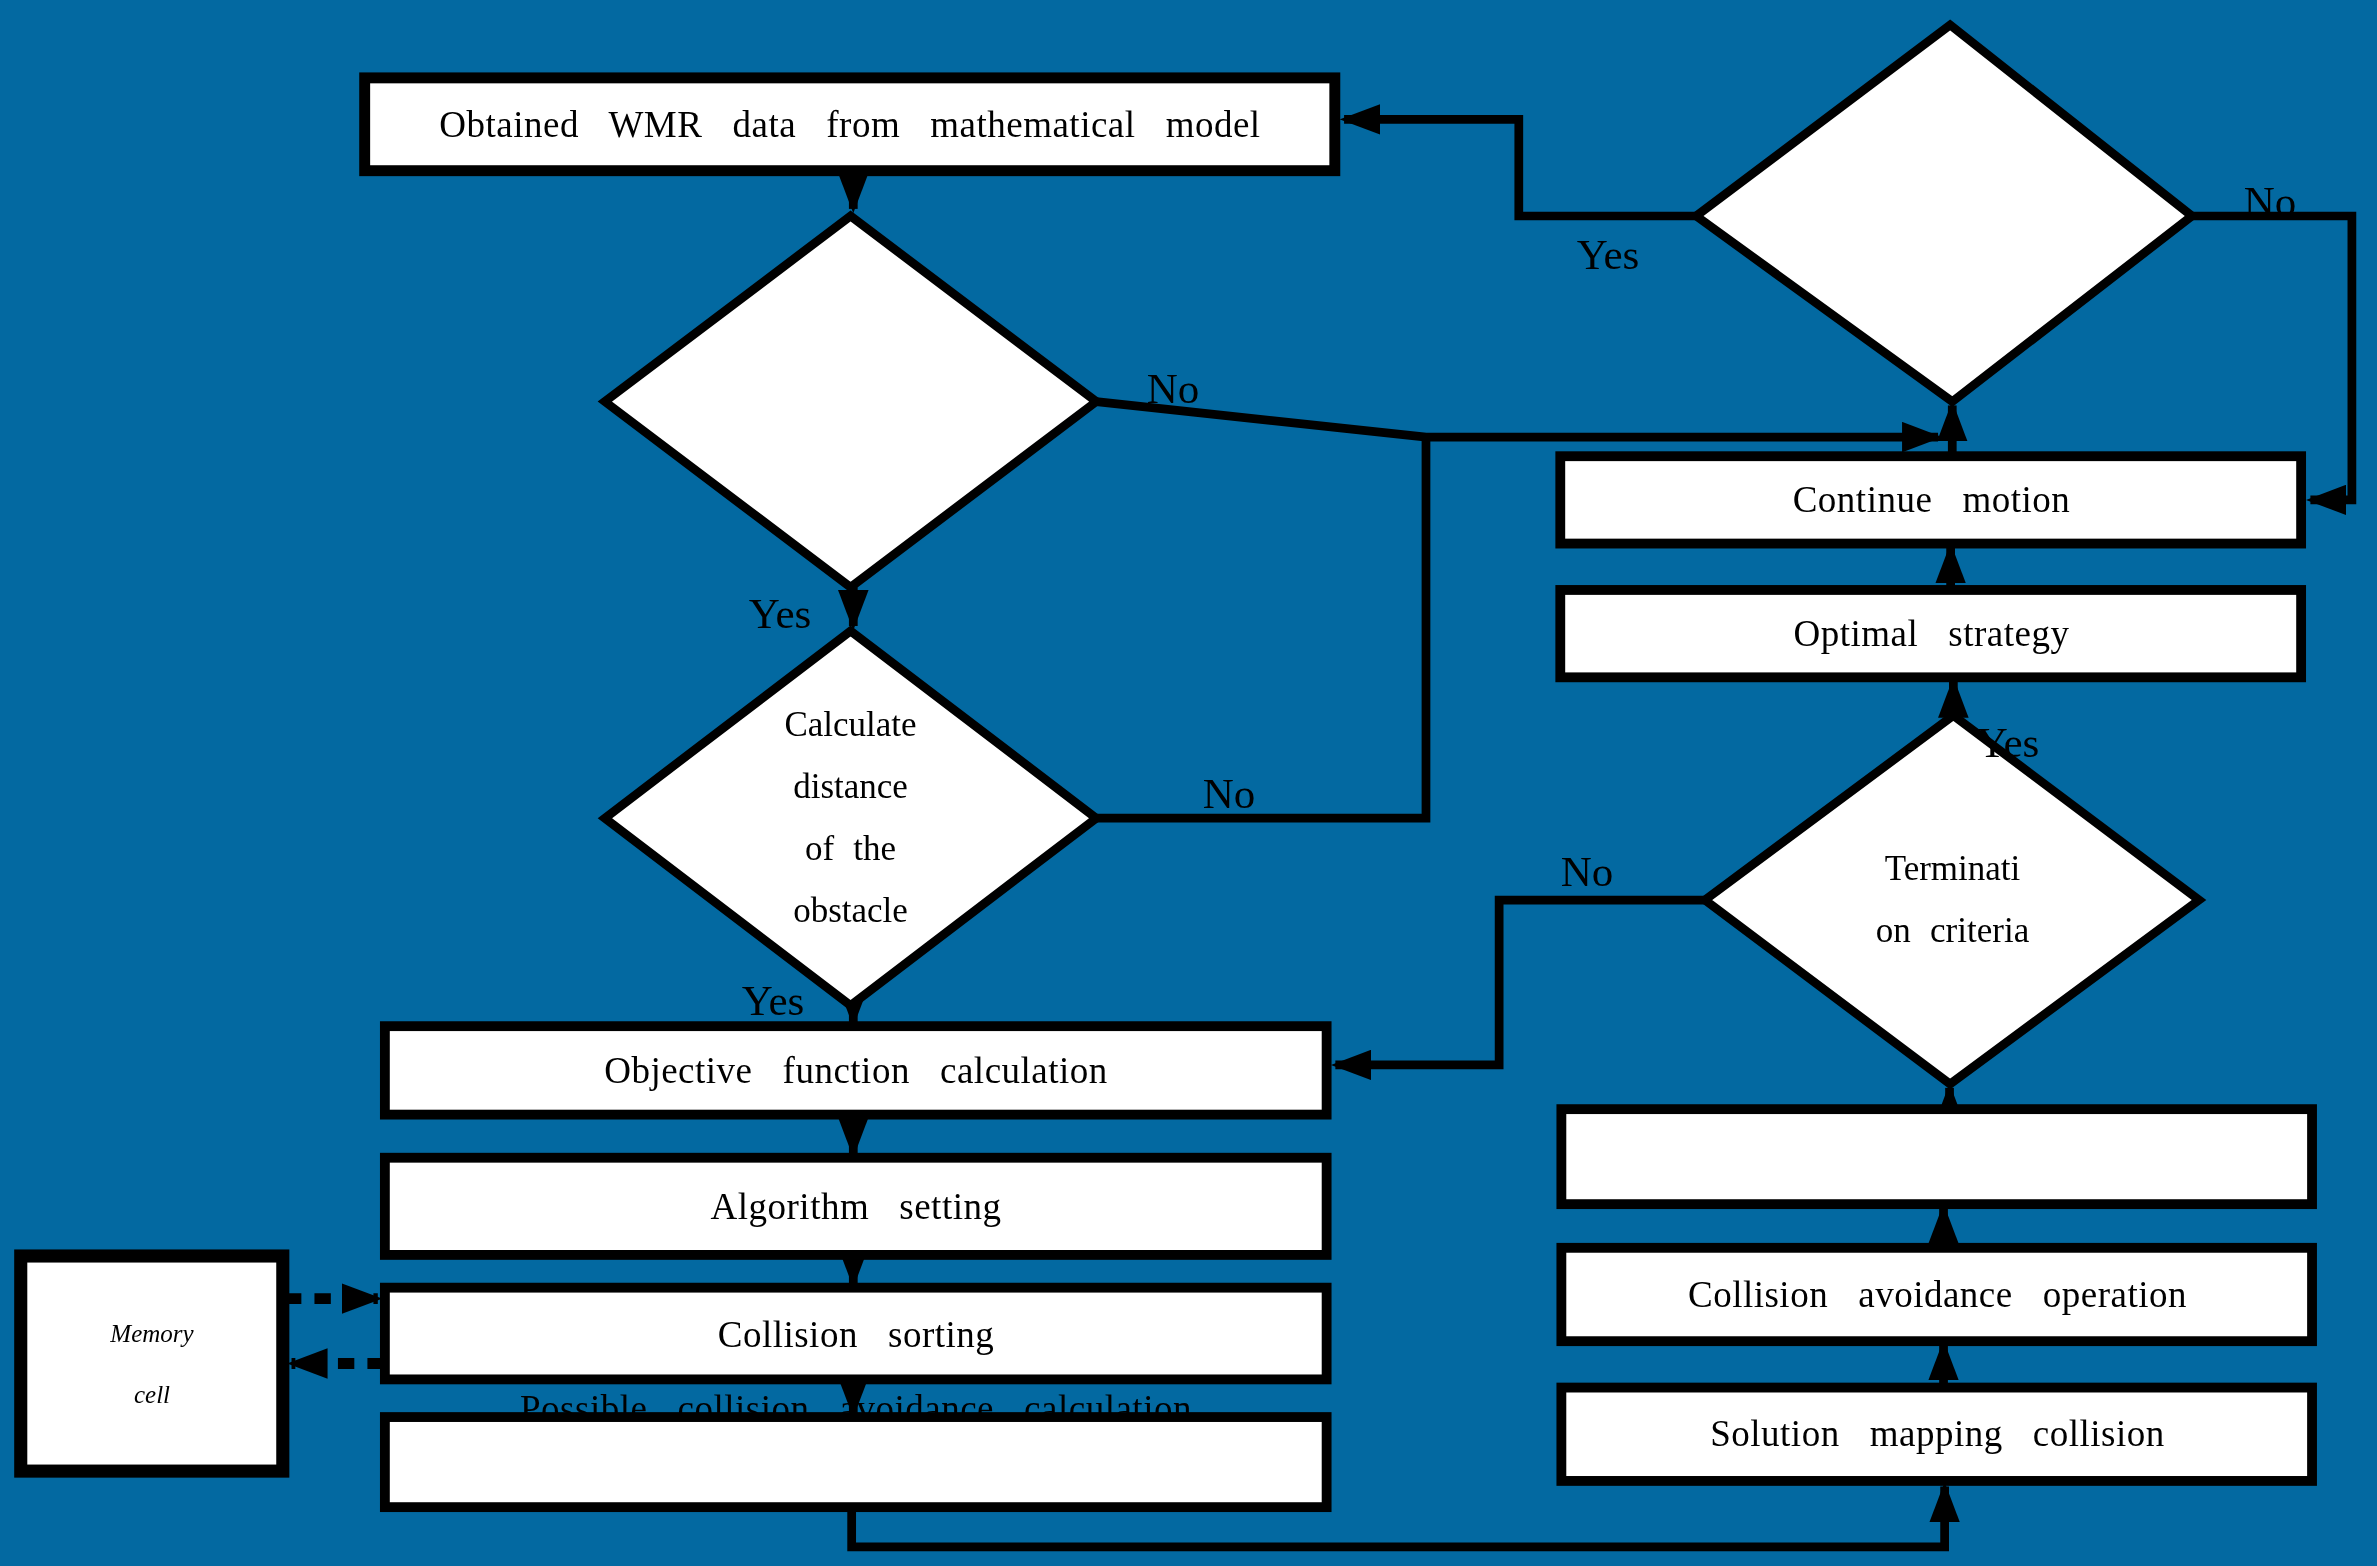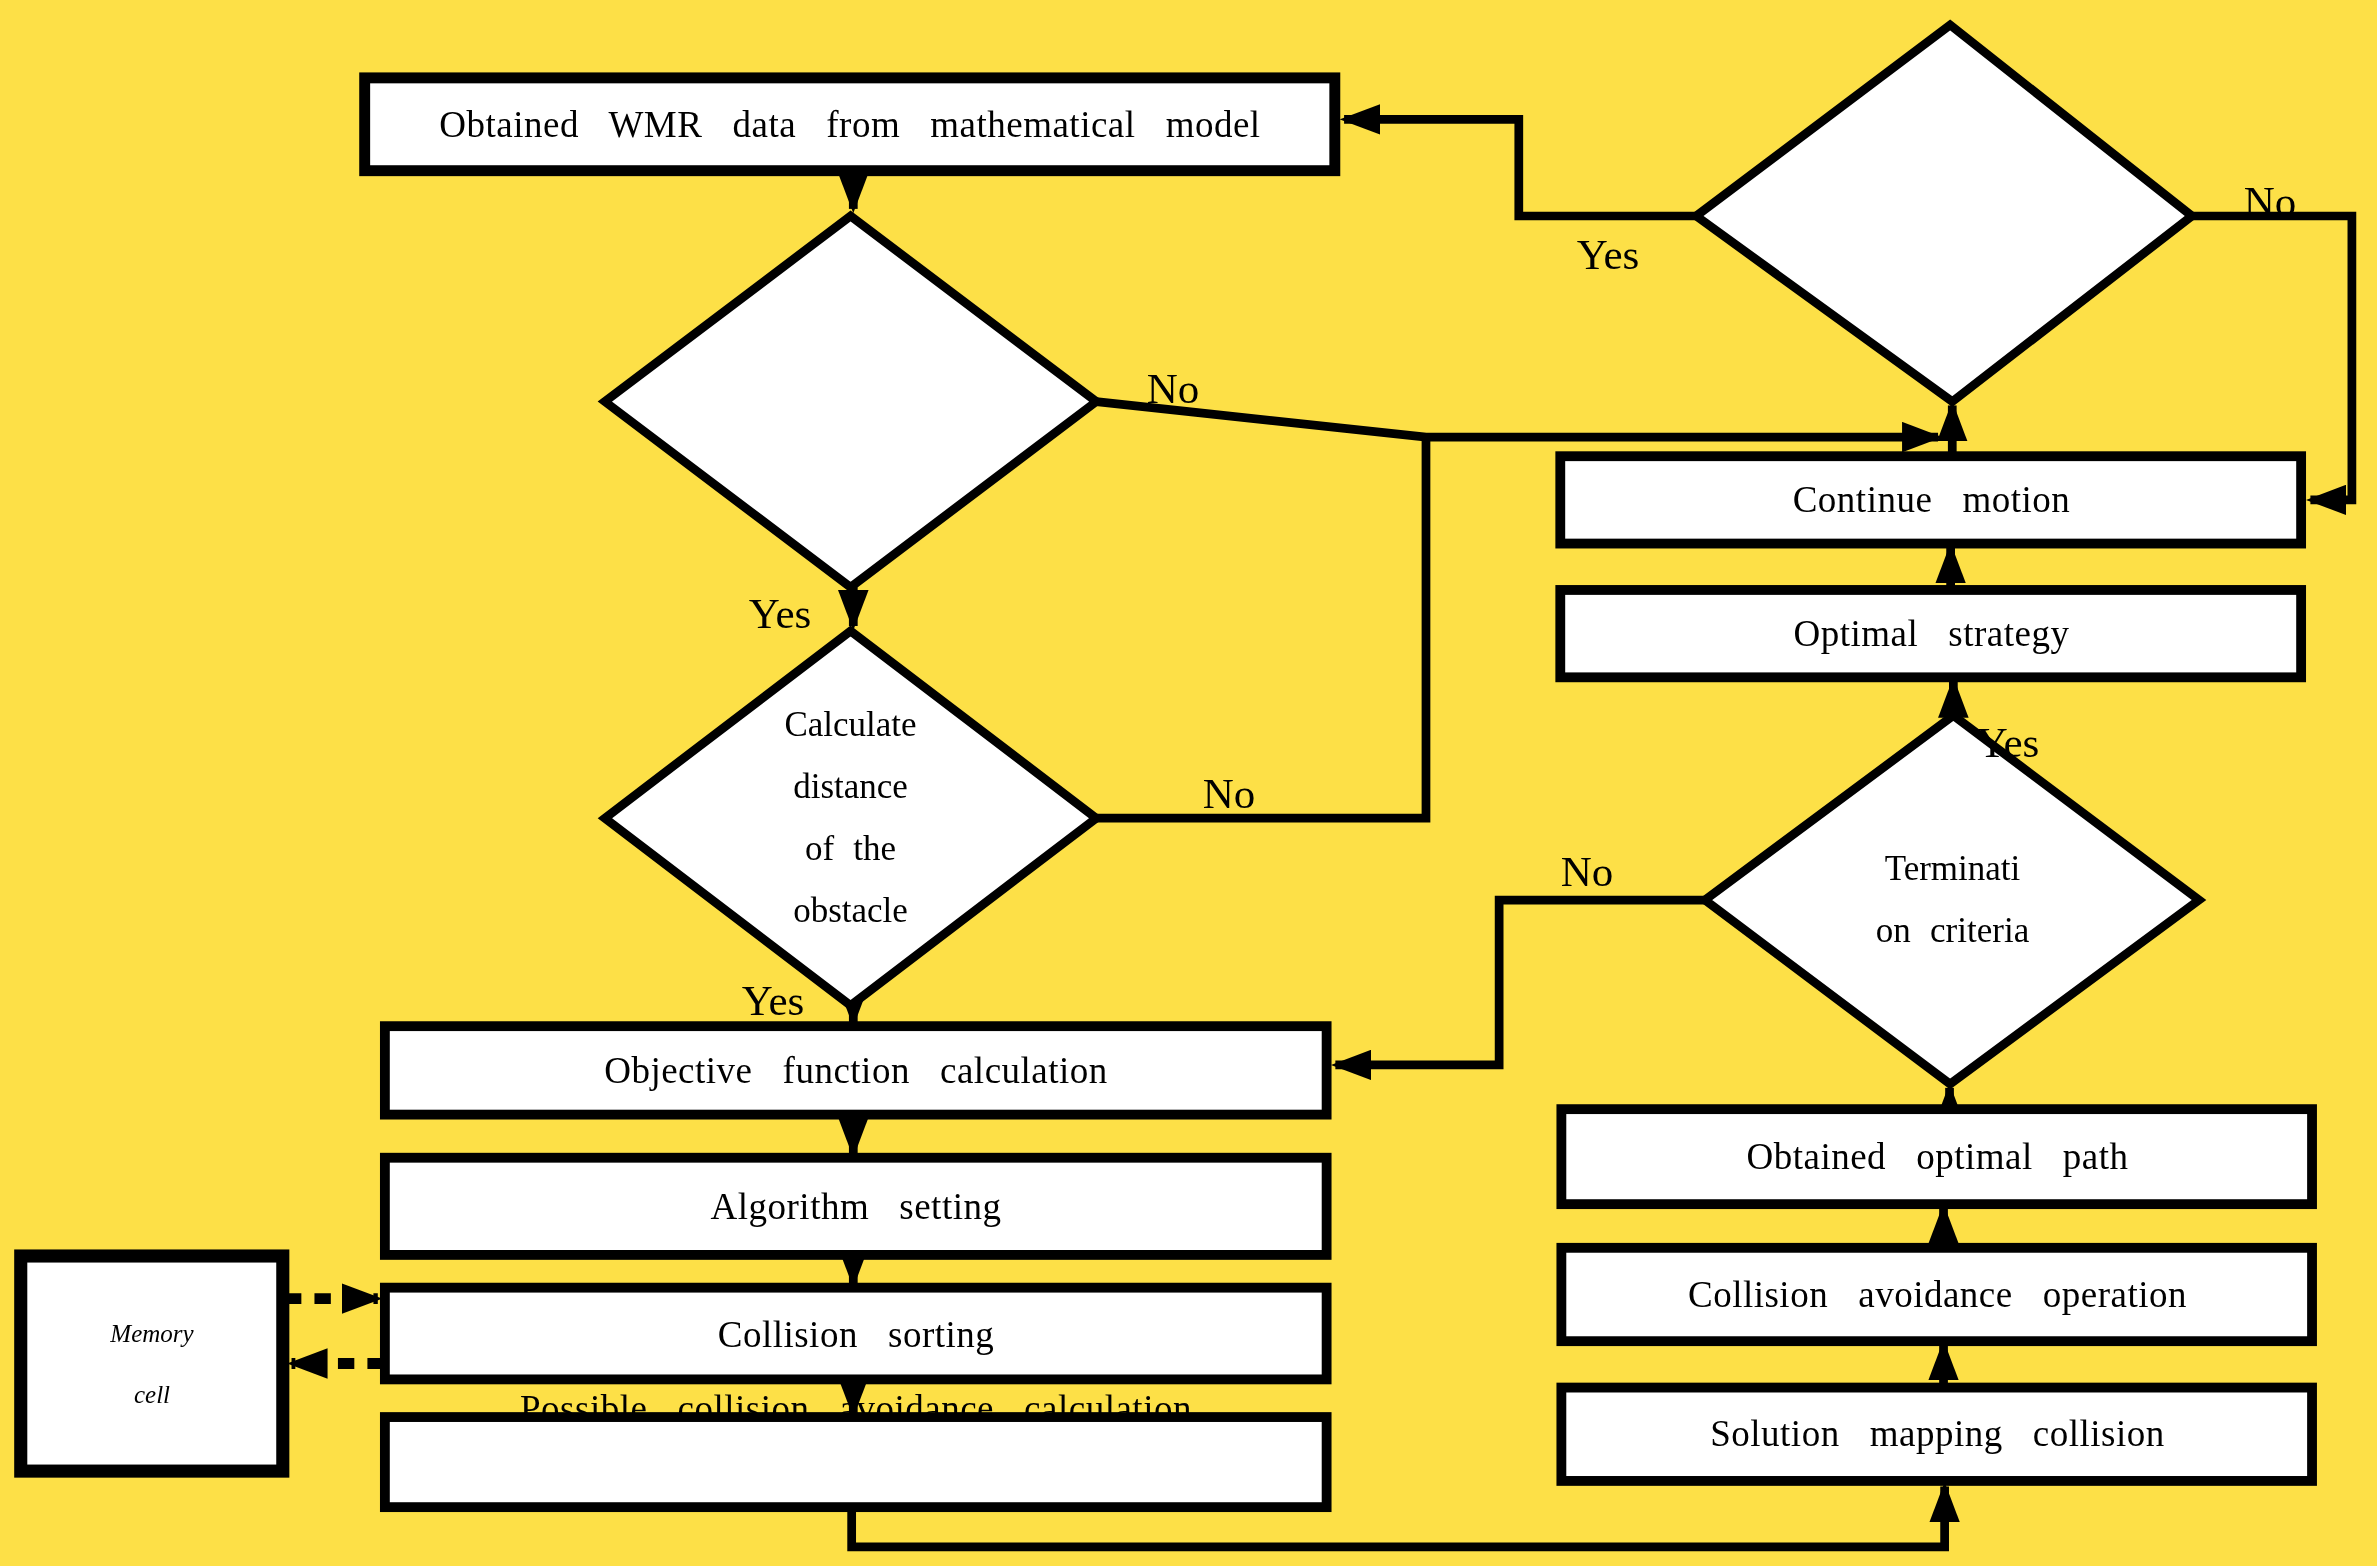--- a/index.html
+++ b/index.html
@@ -1,20 +1,20 @@
 <!DOCTYPE html>
 <html style="font-size:8.7px"><head>
 <meta charset="utf-8">
 <style>
   html, body { margin: 0; padding: 0; background: #ffffff; }
   .stage {
     position: relative;
     width: 2377px;
     height: 1567px;
-    background: #fde047;
+    background: #0369a1;
     font-family: "Liberation Serif", serif;
     color: #000000;
     overflow: hidden;
   }
   .stage svg { position: absolute; left: 0; top: 0; }
   .lbl {
     position: absolute;
     display: flex;
     align-items: center;
     justify-content: center;
@@ -128,21 +128,20 @@
 cell</div>
 
 
   <div class="lbl box-lbl" style="left:1561px; top:456px; width:741px; height:87px;">Continue motion</div>
 
   <div class="lbl box-lbl" style="left:1561px; top:590px; width:741px; height:87px;">Optimal strategy</div>
 
   <div class="lbl dia-lbl" style="left:1734px; top:780px; width:437px; height:240px;">Terminati
 on criteria</div>
 
-  <div class="lbl box-lbl" style="left:1562px; top:1109px; width:751px; height:95px;">Obtained optimal path</div>
 
   <div class="lbl box-lbl" style="left:1562px; top:1248px; width:751px; height:93px;text-align:right;">Collision avoidance operation</div>
 
   <div class="lbl box-lbl" style="left:1562px; top:1387px; width:751px; height:93px;">Solution mapping collision</div>
 
   <div class="edge-lbl" style="left:1173px; top:388px;">No</div>
 
   <div class="edge-lbl" style="left:780px; top:613px;">Yes</div>
 
   <div class="edge-lbl" style="left:1229px; top:793px;">No</div>

